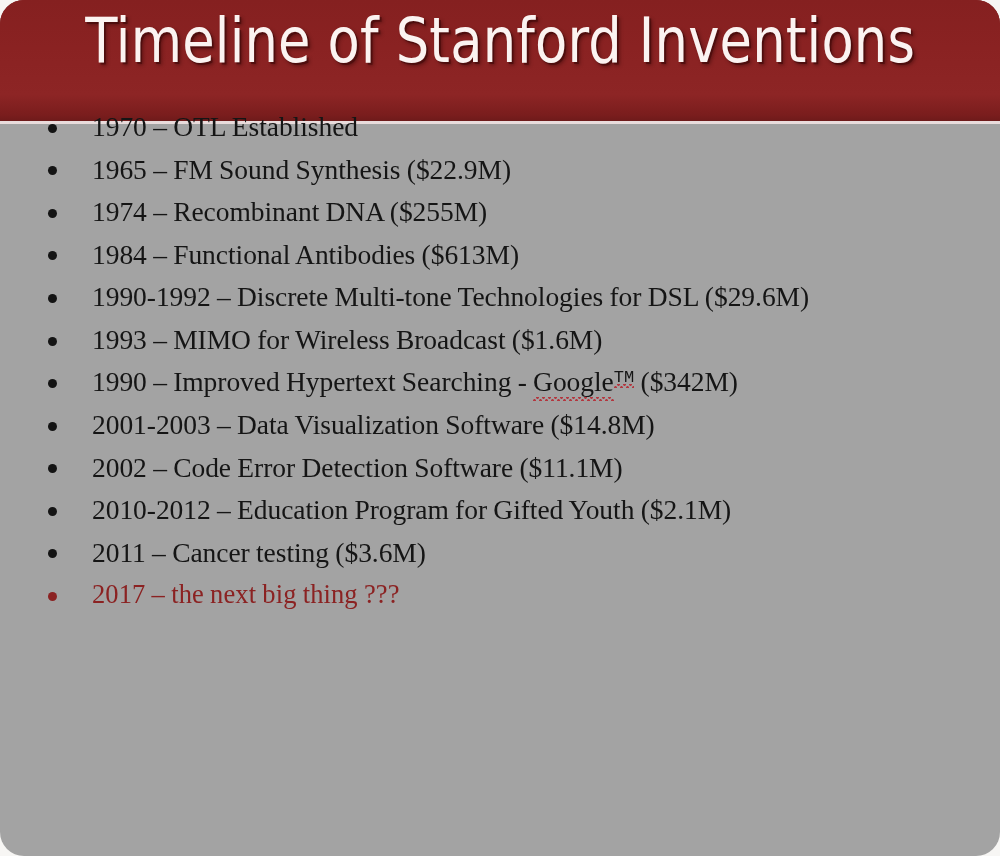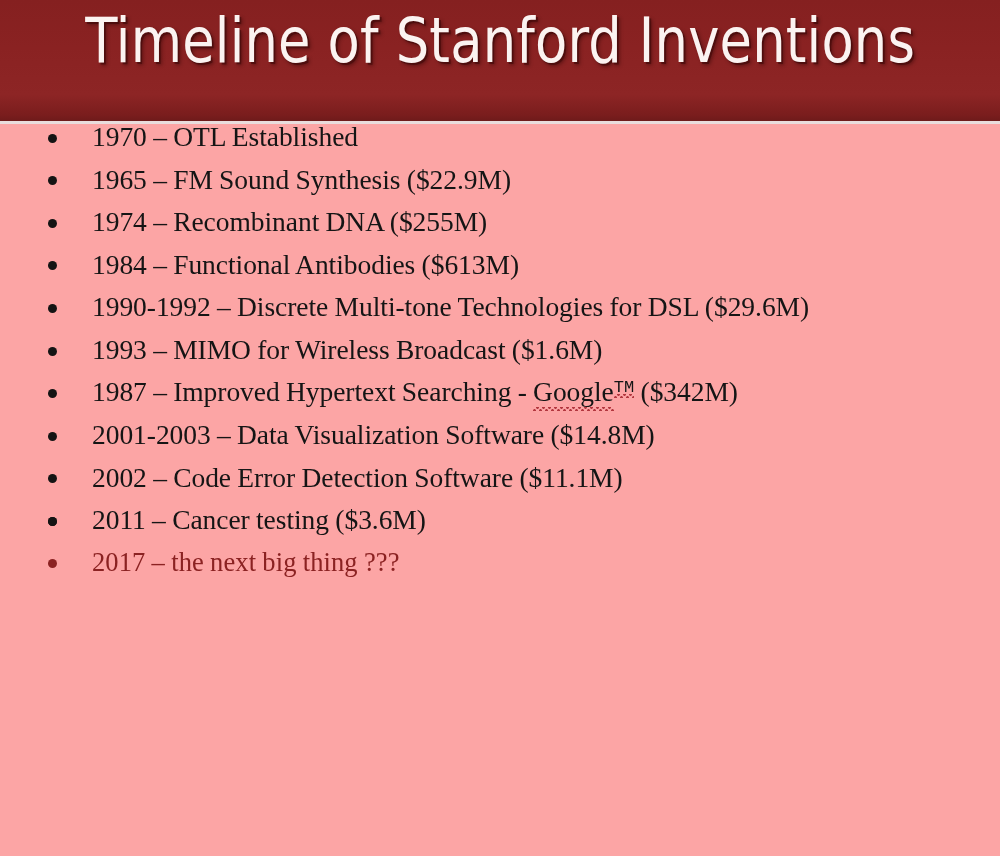--- a/index.html
+++ b/index.html
@@ -13,22 +13,23 @@
     overflow: hidden;
     background: #f7f6f4;
     font-family: "Liberation Serif", "DejaVu Serif", serif;
     -webkit-font-smoothing: antialiased;
   }
 
   #slide {
     position: relative;
     width: 1000px;
     height: 856px;
-    background: #fca5a5;
+    background: #a3a3a3;
     overflow: hidden;
+    border-radius: 24px;
   }
 
   
   #title-banner {
     position: absolute;
     left: 0;
     top: 0;
     width: 1000px;
     height: 121px;
     background: #8a2222;
@@ -68,21 +69,21 @@
     padding-top: 9px;
     text-shadow:
       2px 2px 0 rgba(60, 8, 8, 0.55),
       3px 3px 4px rgba(40, 5, 5, 0.45);
   }
 
   
   #invention-list {
     position: absolute;
     left: 0;
-    top: 117px;
+    top: 107px;
     width: 940px;
     list-style: none;
     margin: 0;
     padding: 4px 0 0 0;
   }
 
   .bullet-row {
     position: relative;
     padding: 0 30px 0 92px;
     margin: 0 0 10px 0;
@@ -196,36 +197,37 @@
       <span>1990-1992 – Discrete Multi-tone Technologies for DSL ($29.6M)</span>
     </li>
 
     <li class="bullet-row">
       <span class="marker"></span>
       <span>1993 – MIMO for Wireless Broadcast ($1.6M)</span>
     </li>
 
     <li class="bullet-row">
       <span class="marker"></span>
-      <span>1987 – Improved Hypertext Searching - </span><span class="misspelled">Google</span><span class="tm-wrap"><span class="tm">TM</span></span><span> ($342M)</span>
+      <span>1990 – Improved Hypertext Searching - </span><span class="misspelled">Google</span><span class="tm-wrap"><span class="tm">TM</span></span><span> ($342M)</span>
     </li>
 
     <li class="bullet-row">
       <span class="marker"></span>
       <span>2001-2003 – Data Visualization Software ($14.8M)</span>
     </li>
 
 
     <li class="bullet-row">
       <span class="marker"></span>
       <span>2002 – Code Error Detection Software ($11.1M)</span>
     </li>
 
     <li class="bullet-row">
       <span class="marker"></span>
+      <span>2010-2012 – Education Program for Gifted Youth ($2.1M)</span>
     </li>
 
     <li class="bullet-row">
       <span class="marker"></span>
       <span>2011 – Cancer testing ($3.6M)</span>
     </li>
 
     <li class="bullet-row highlight">
       <span class="marker"></span>
       <span>2017 – the next big thing ???</span>

